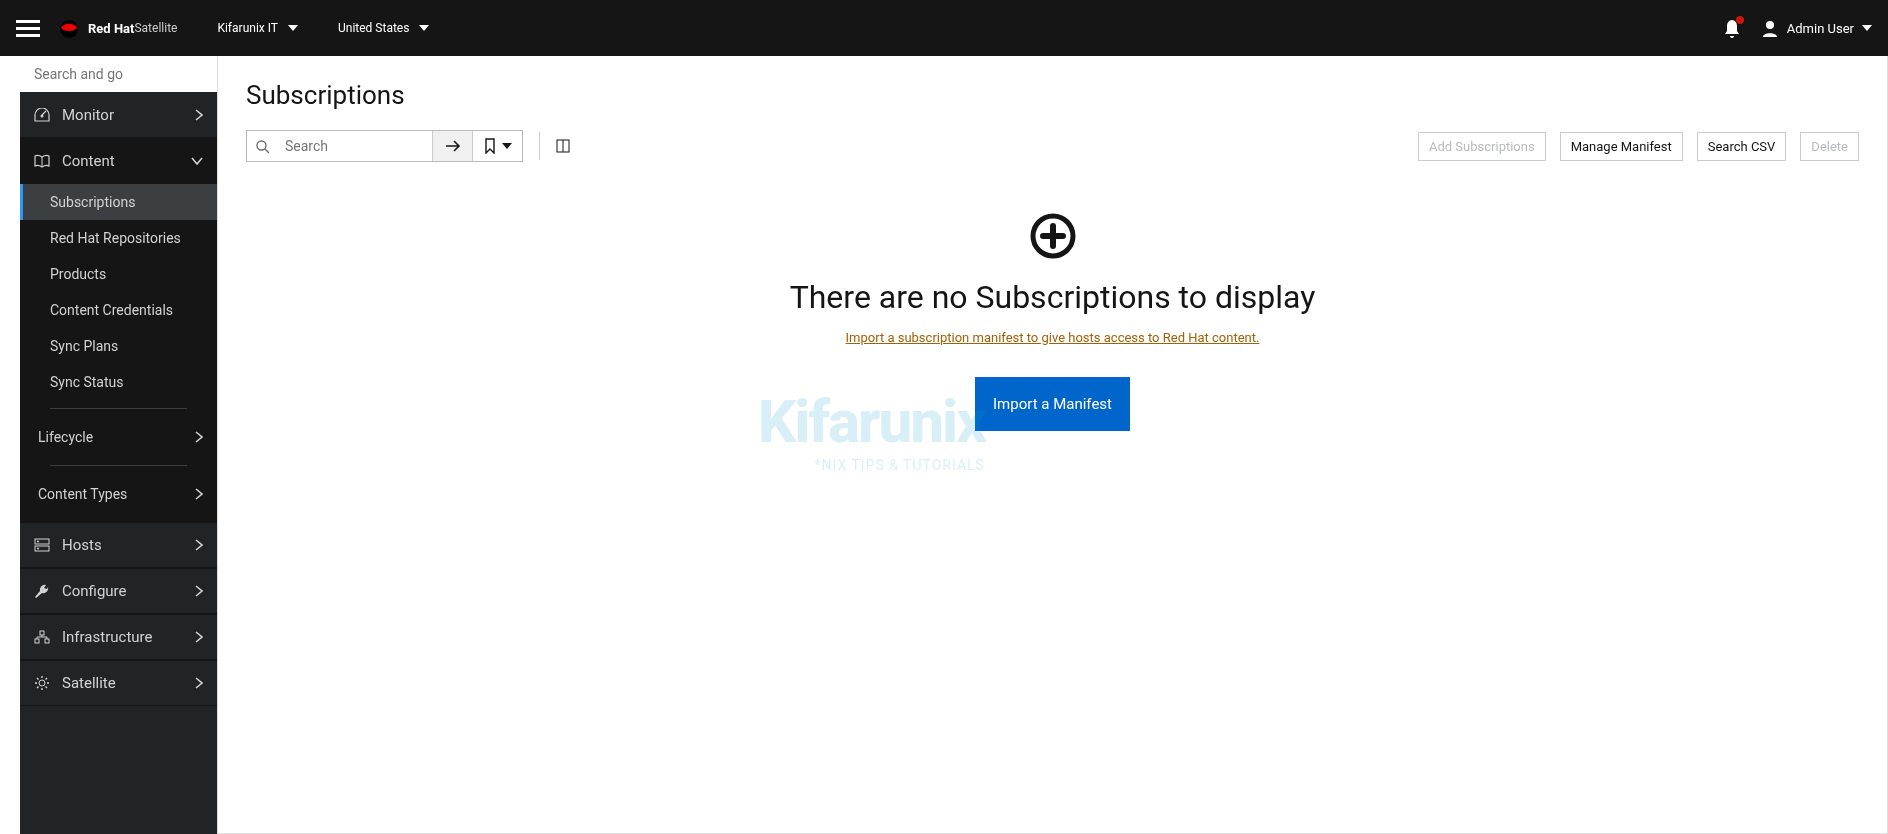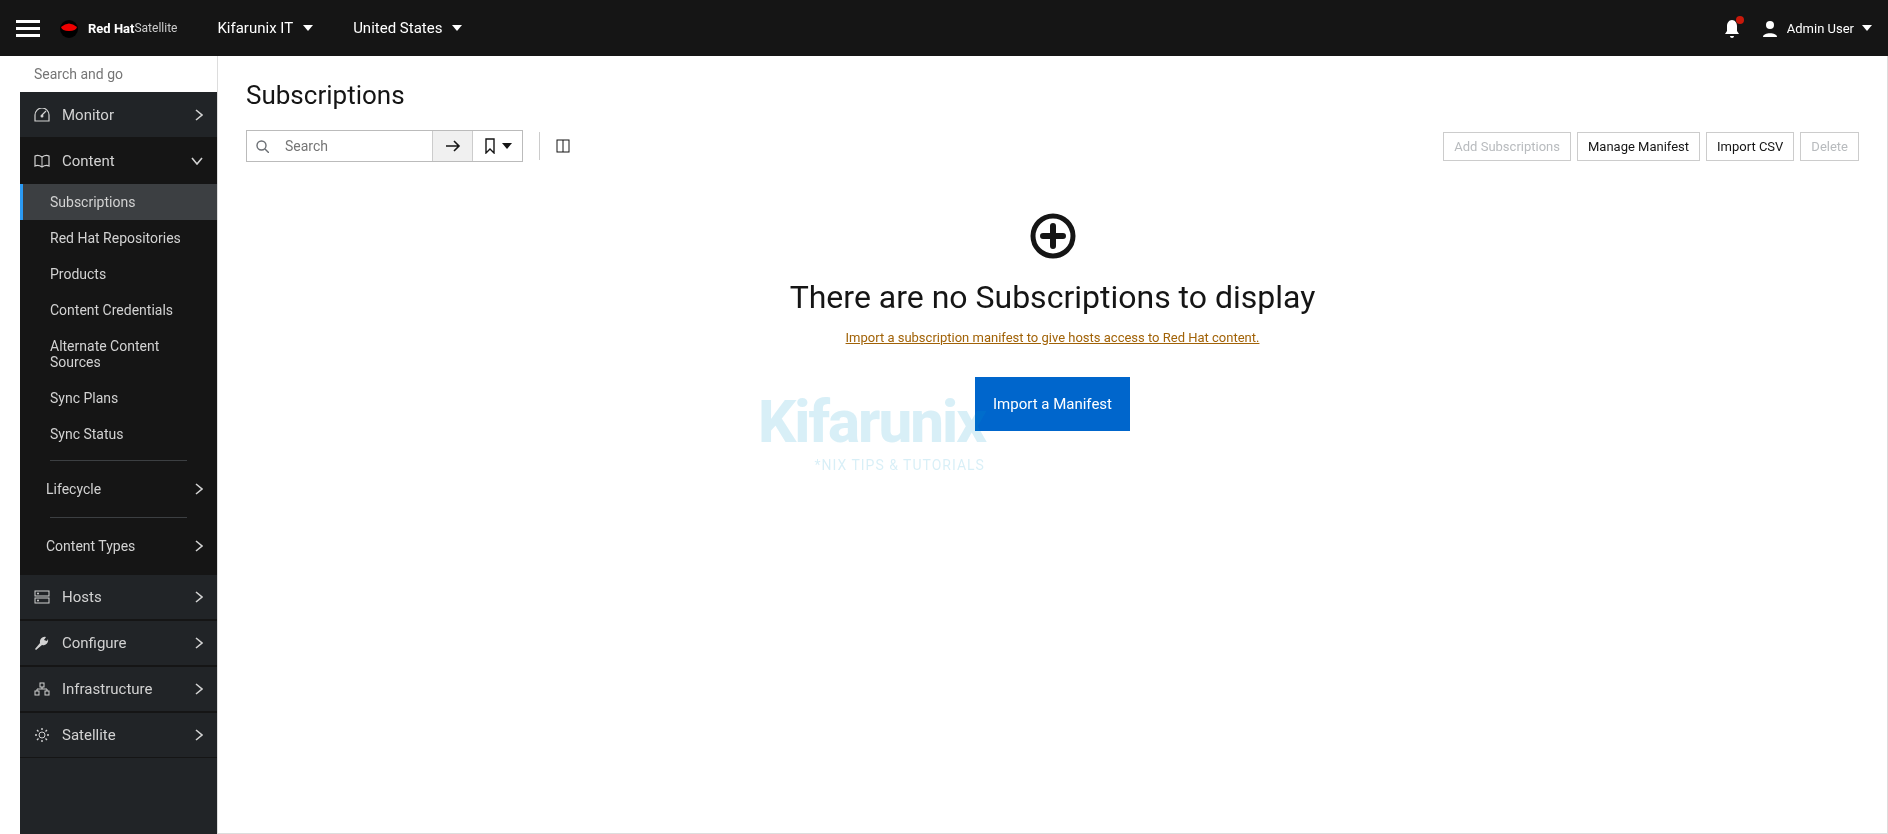--- a/index.html
+++ b/index.html
@@ -6,21 +6,21 @@
 body { width: 1888px; height: 834px; overflow: hidden; background: #fff; }
 
 .topbar { height: 56px; background: #151515; color: #fff; display: flex; align-items: center; padding: 0 16px; }
 .hamburger { width: 24px; height: 24px; cursor: pointer; margin-right: 16px; display: flex; flex-direction: column; justify-content: center; gap: 4px; }
 .hamburger span { height: 3px; background: #fff; display: block; }
 .brand { display: flex; align-items: center; margin-right: 40px; }
 .brand-icon { width: 26px; height: 20px; margin-right: 6px; }
 .brand-text { display: flex; flex-direction: row; line-height: 1; }
 .brand-text .rh { font-weight: 700; font-size: 13px; }
 .brand-text .sat { font-size: 12px; color: #ccc; }
-.top-dropdown { display: flex; align-items: center; color: #fff; cursor: pointer; margin-right: 40px; font-size: 15px; }
+.top-dropdown { display: flex; align-items: center; color: #fff; cursor: pointer; margin-right: 40px; font-size: 12px; }
 .top-dropdown .caret { margin-left: 10px; }
 .top-spacer { flex: 1; }
 .top-right { display: flex; align-items: center; gap: 20px; }
 .bell-wrap { position: relative; }
 .bell-dot { position: absolute; top: -2px; right: -3px; width: 8px; height: 8px; background: #c9190b; border-radius: 50%; }
 .user-drop { display: flex; align-items: center; gap: 8px; cursor: pointer; font-size: 13px; }
 
 .layout { display: flex; height: calc(834px - 56px); }
 .sidebar { width: 197px; background: #212427; color: #d2d2d2; display: flex; flex-direction: column; margin-left: 20px; }
 .searchbox { background: #fff; height: 36px; margin: 0; display: flex; align-items: center; padding: 0 8px; }
@@ -29,34 +29,34 @@
 
 .nav-item { display: flex; align-items: center; padding: 0 14px; height: 46px; font-size: 15px; cursor: pointer; border-top: 1px solid #151515; border-bottom: 1px solid #151515; }
 .nav-item.first { border-top: none; }
 .nav-item .nav-icon { width: 18px; margin-right: 10px; display: flex; }
 .nav-item .chev { margin-left: auto; }
 .nav-item.expanded { background: #151515; }
 .sub-nav { background: #151515; padding-bottom: 8px; }
 .sub-item { padding: 10px 14px 10px 30px; font-size: 14px; color: #d2d2d2; cursor: pointer; }
 .sub-item.active { border-left: 3px solid #2b9af3; background: #3c3f42; padding-left: 27px; }
 .sub-divider { border-top: 1px solid #3c3f42; margin: 8px 30px; }
-.sub-group { display: flex; align-items: center; padding: 12px 14px 12px 26px; font-size: 14px; color: #d2d2d2; cursor: pointer; justify-content: flex-end; }
+.sub-group { display: flex; align-items: center; padding: 12px 14px 12px 18px; font-size: 14px; color: #d2d2d2; cursor: pointer; justify-content: flex-end; }
 .sub-group .chev { margin-left: auto; }
 
 .main { flex: 1; background: #fff; padding: 24px 28px; overflow: auto; border: 1px solid #ddd; border-top: none; }
 .page-title { font-size: 26px; color: #151515; font-weight: 400; margin-bottom: 20px; }
 .toolbar { display: flex; align-items: center; gap: 0; }
 .search-combo { display: flex; border: 1px solid #bbb; height: 32px; }
 .search-combo input { border: none; outline: none; padding: 0 8px; width: 155px; font-size: 14px; }
 .search-combo .si { width: 30px; display: flex; align-items: center; justify-content: center; }
 .search-combo .btn { width: 40px; display: flex; align-items: center; justify-content: center; border-left: 1px solid #ccc; background: #f0f0f0; cursor: pointer; }
 .search-combo .btn.bmk { background: #fff; width: 50px; gap: 6px; }
 .vdiv { width: 1px; height: 28px; background: #ccc; margin: 0 16px; }
 .tbl-icon { cursor: pointer; }
-.toolbar-right { margin-left: auto; display: flex; gap: 6px; }
+.toolbar-right { margin-left: auto; display: flex; gap: 14px; }
 .tbtn { border: 1px solid #ccc; background: #fff; padding: 6px 10px; font-size: 13px; color: #6a6e73; cursor: pointer; }
 .tbtn.disabled { color: #b8bbbe; cursor: default; }
 .tbtn.normal { color: #151515; }
 
 .empty-state { text-align: center; margin-top: 50px; }
 .empty-state .plus-circle { margin: 0 auto 18px; }
 .empty-title { font-size: 32px; color: #151515; font-weight: 400; margin-bottom: 14px; }
 .empty-desc { font-size: 13px; color: #a16207; margin-bottom: 32px; text-decoration: underline; }
 .primary-btn { background: #0066cc; color: #fff; border: none; padding: 18px 18px; font-size: 15px; cursor: pointer; }
 
@@ -152,21 +152,20 @@
       <svg class="chev" width="12" height="8">
           <path d="M1 1 L6 7 L11 1" stroke="#d2d2d2" stroke-width="1.6" fill="none"></path>
         </svg>
     </div>
 
     <div class="sub-nav">
       <div class="sub-item active">Subscriptions</div>
       <div class="sub-item">Red Hat Repositories</div>
       <div class="sub-item">Products</div>
       <div class="sub-item">Content Credentials</div>
-      <div class="sub-item">Alternate Content Sources</div>
       <div class="sub-item">Sync Plans</div>
       <div class="sub-item">Sync Status</div>
       <div class="sub-divider"></div>
       <div class="sub-group">
         <span>Lifecycle</span>
         <svg class="chev" width="8" height="12">
             <path d="M1 1 L7 6 L1 11" stroke="#d2d2d2" stroke-width="1.6" fill="none"></path>
           </svg>
       </div>
       <div class="sub-divider"></div>
@@ -268,21 +267,21 @@
       <div class="vdiv"></div>
       <div class="tbl-icon">
         <svg width="14" height="14">
             <rect x="1" y="1" width="12" height="12" stroke="#151515" fill="none"></rect>
             <line x1="7" y1="1" x2="7" y2="13" stroke="#151515"></line>
           </svg>
       </div>
       <div class="toolbar-right">
         <button class="tbtn disabled">Add Subscriptions</button>
         <button class="tbtn normal">Manage Manifest</button>
-        <button class="tbtn normal">Import CSV</button>
+        <button class="tbtn normal">Search CSV</button>
         <button class="tbtn disabled">Delete</button>
       </div>
     </div>
 
     <div class="empty-state">
       <svg class="plus-circle" width="48" height="48">
           <circle cx="24" cy="24" r="20" stroke="#151515" stroke-width="5" fill="none"></circle>
           <path d="M24 14 L24 34 M14 24 L34 24" stroke="#151515" stroke-width="6" stroke-linecap="round"></path>
         </svg>
       <h2 class="empty-title">There are no Subscriptions to display</h2>

